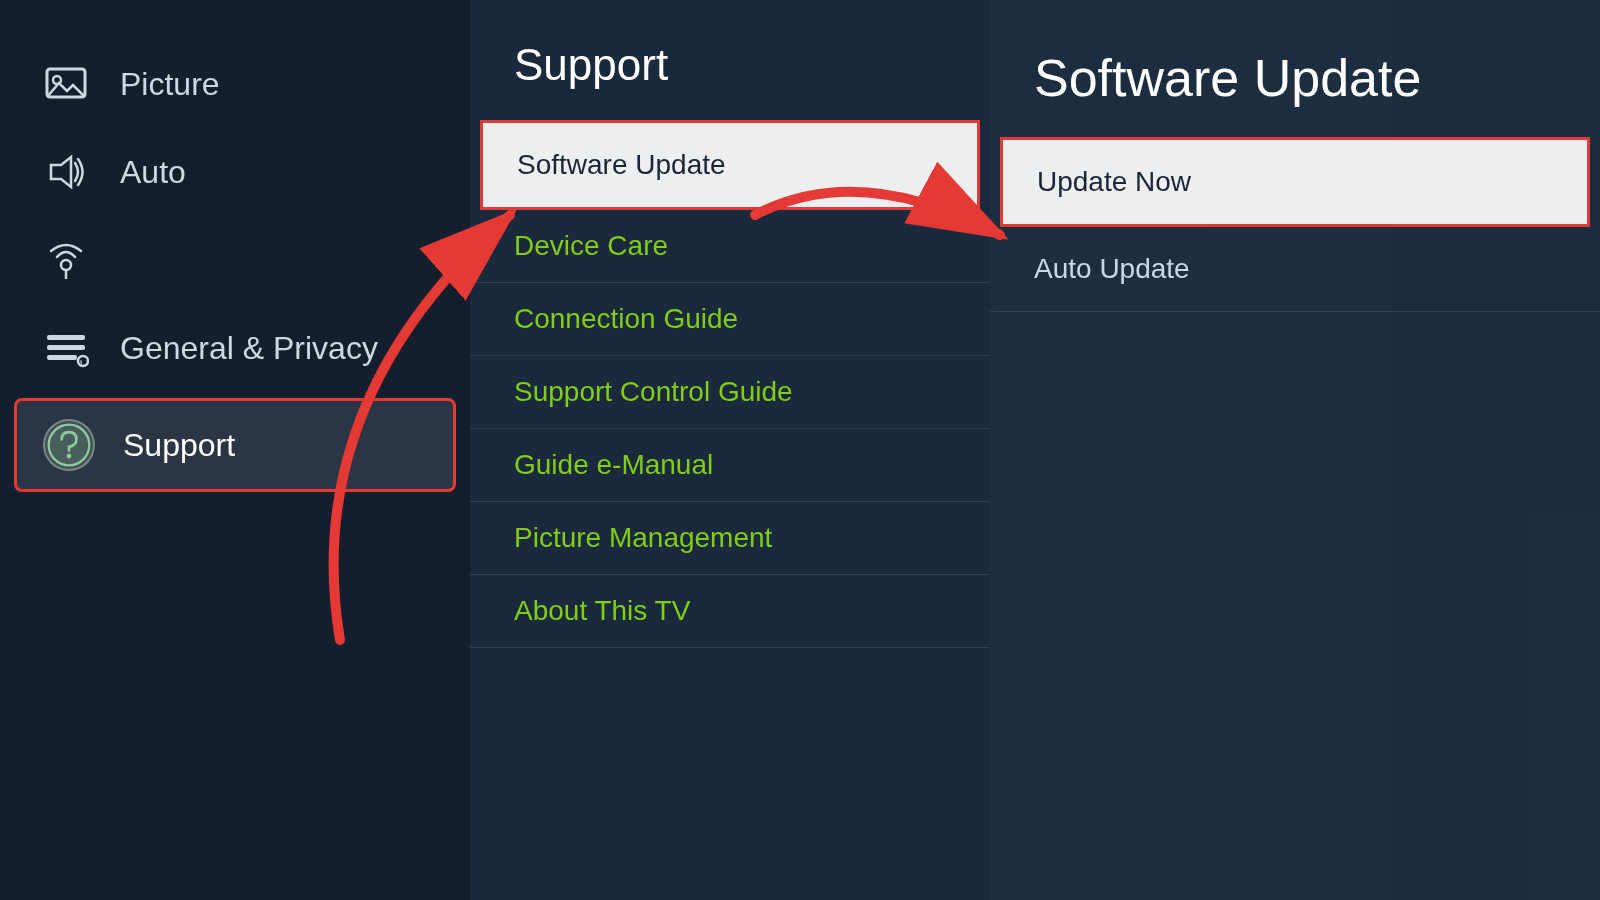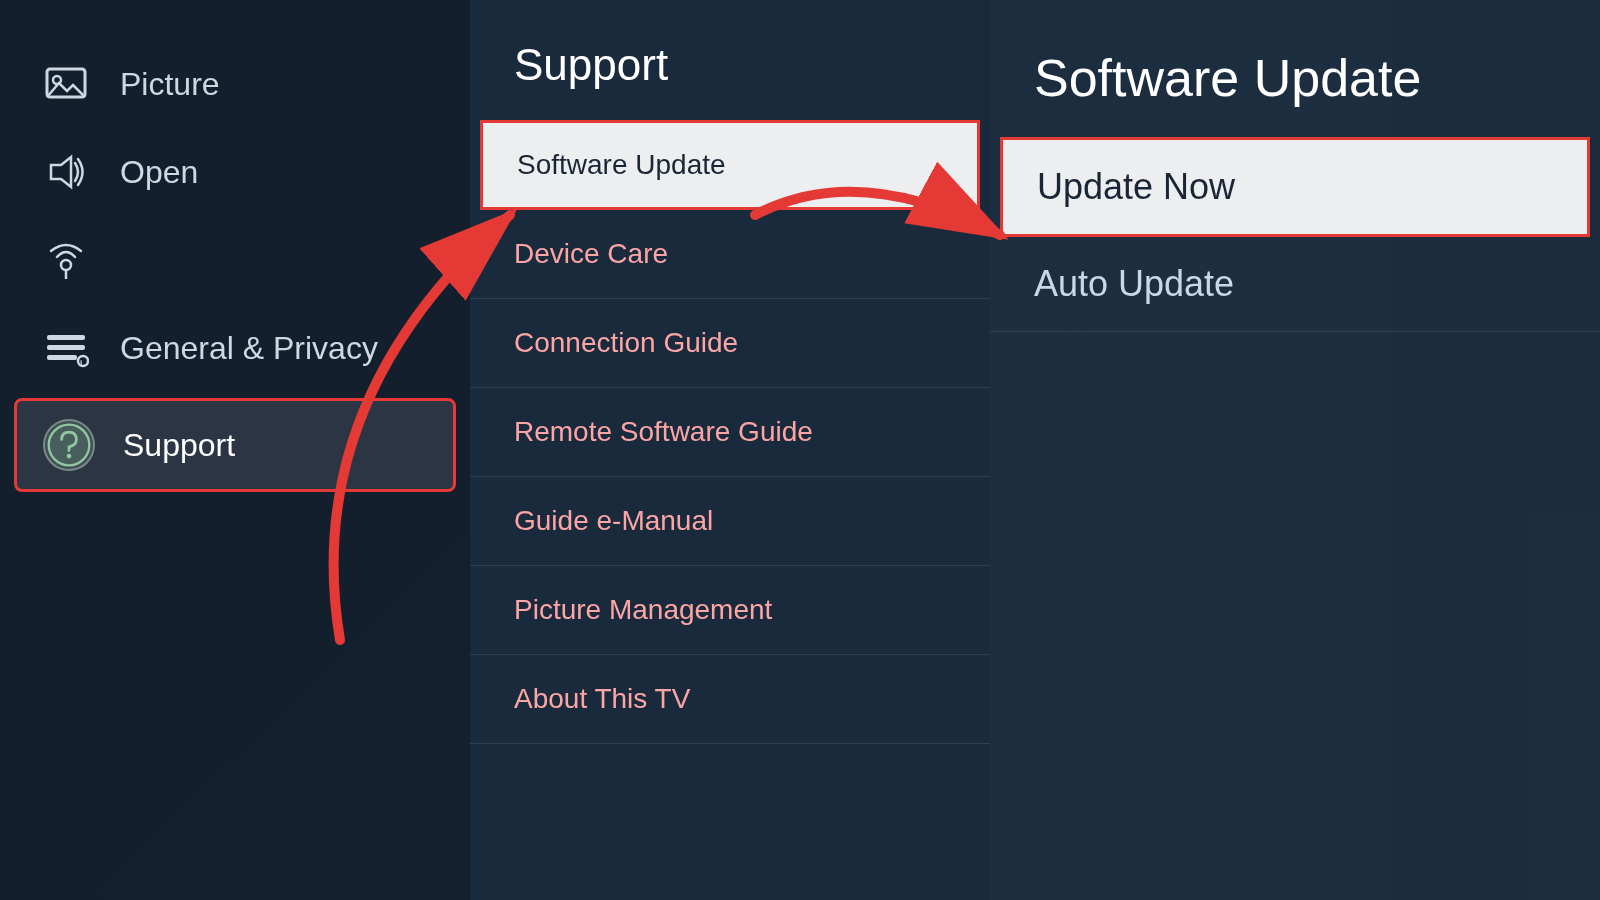--- a/index.html
+++ b/index.html
@@ -81,22 +81,22 @@
     }
 
     .panel-title {
       color: #ffffff;
       font-size: 44px;
       font-weight: 300;
       padding: 40px 44px 30px;
     }
 
     .menu-item {
-      padding: 28px 44px;
-      color: #fca5a5;
+      padding: 20px 44px;
+      color: #84cc16;
       font-size: 28px;
       cursor: pointer;
       border-bottom: 1px solid rgba(255,255,255,0.1);
     }
 
     .menu-item.highlighted {
       background: rgba(255,255,255,0.92);
       color: #1a2535;
       border: 3px solid #e53935;
       margin: 0 10px;
@@ -119,21 +119,21 @@
       color: #ffffff;
       font-size: 52px;
       font-weight: 300;
       padding: 50px 44px 30px;
       line-height: 1.1;
     }
 
     .right-menu-item {
       padding: 26px 44px;
       color: #c8d8e8;
-      font-size: 36px;
+      font-size: 28px;
       cursor: pointer;
       border-bottom: 1px solid rgba(255,255,255,0.1);
     }
 
     .right-menu-item.highlighted {
       background: rgba(255,255,255,0.92);
       color: #1a2535;
       border: 3px solid #e53935;
       margin: 0 10px;
       padding: 26px 34px;
@@ -172,21 +172,21 @@
     </div>
 
     <div class="nav-item">
       <div class="nav-icon">
         <svg width="46" height="46" viewBox="0 0 46 46" fill="none">
           <polygon points="8,16 18,16 28,8 28,38 18,30 8,30" stroke="#cdd8e3" stroke-width="2.5" fill="none"></polygon>
           <path d="M32,14 Q38,23 32,32" stroke="#cdd8e3" stroke-width="2.5" fill="none" stroke-linecap="round"></path>
           <path d="M35,10 Q44,23 35,36" stroke="#cdd8e3" stroke-width="2.5" fill="none" stroke-linecap="round"></path>
         </svg>
       </div>
-      <span class="nav-label">Open</span>
+      <span class="nav-label">Auto</span>
     </div>
 
 
     <div class="nav-item">
       <div class="nav-icon">
         <svg width="46" height="46" viewBox="0 0 46 46" fill="none">
           <circle cx="23" cy="28" r="5" stroke="#cdd8e3" stroke-width="2.5" fill="none"></circle>
           <path d="M14,20 Q23,10 32,20" stroke="#cdd8e3" stroke-width="2.5" fill="none" stroke-linecap="round"></path>
           <path d="M8,14 Q23,2 38,14" stroke="#cdd8e3" stroke-width="2.5" fill="none" stroke-linecap="round"></path>
           <line x1="23" y1="33" x2="23" y2="42" stroke="#cdd8e3" stroke-width="2.5"></line>
@@ -226,21 +226,21 @@
     <div class="menu-item highlighted">
       <span>Software Update</span>
     </div>
     <div class="menu-item">
       <span>Device Care</span>
     </div>
     <div class="menu-item">
       <span>Connection Guide</span>
     </div>
     <div class="menu-item">
-      <span>Remote Software Guide</span>
+      <span>Support Control Guide</span>
     </div>
     <div class="menu-item">
       <span>Guide e-Manual</span>
     </div>
     <div class="menu-item">
       <span>Picture Management</span>
     </div>
     <div class="menu-item">
       <span>About This TV</span>
     </div>

